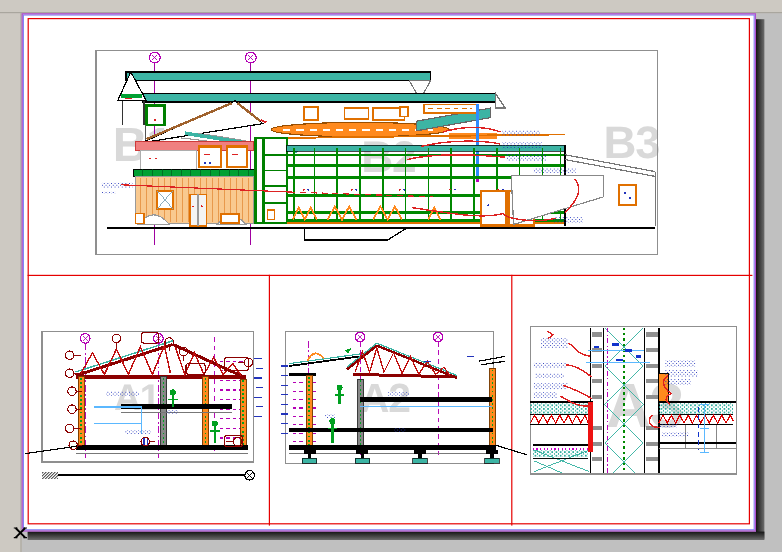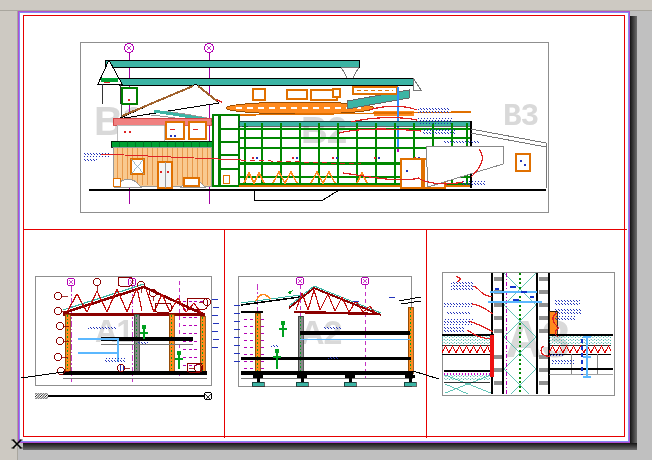--- a/index.html
+++ b/index.html
@@ -18,21 +18,21 @@
     left:19px;top:12px;width:610px;height:430px;background:#ffffff;
     border:1px solid #8585f5;outline:1px solid #b04fd0;box-sizing:border-box;
   }
   .red-frame{left:3px;top:2px;width:602px;height:422px;border:1px solid #e60000;box-sizing:border-box;}
   .red-hdiv{left:3px;top:216px;width:604px;height:1px;background:#e60000;}
   .red-vdiv1{left:204px;top:216px;width:1px;height:209px;background:#e60000;}
   .red-vdiv2{left:406px;top:216px;width:1px;height:209px;background:#e60000;}
   .wm{position:absolute;color:#d9d9d9;font-weight:bold;line-height:1;letter-spacing:-1px;z-index:1;}
   .wm-b1{left:74px;top:88px;font-size:40px;}
   .wm-b2{left:281px;top:99px;font-size:37px;}
-  .wm-b3{left:483px;top:88px;font-size:31px;font-family:Liberation Mono, monospace;}
+  .wm-b3{left:483px;top:88px;font-size:38px;}
   .wm-a1{left:75px;top:303px;font-size:31px;}
   .wm-a2{left:280px;top:302px;font-size:34px;}
   .wm-a3{left:485px;top:300px;font-size:52px;}
   svg.panel{position:absolute;z-index:2;overflow:visible;}
   .ucs{left:10px;top:437px;width:14px;height:14px;z-index:3;}
 </style>
 </head>
 <body>
 
 <div class="abs strip-left"></div>

